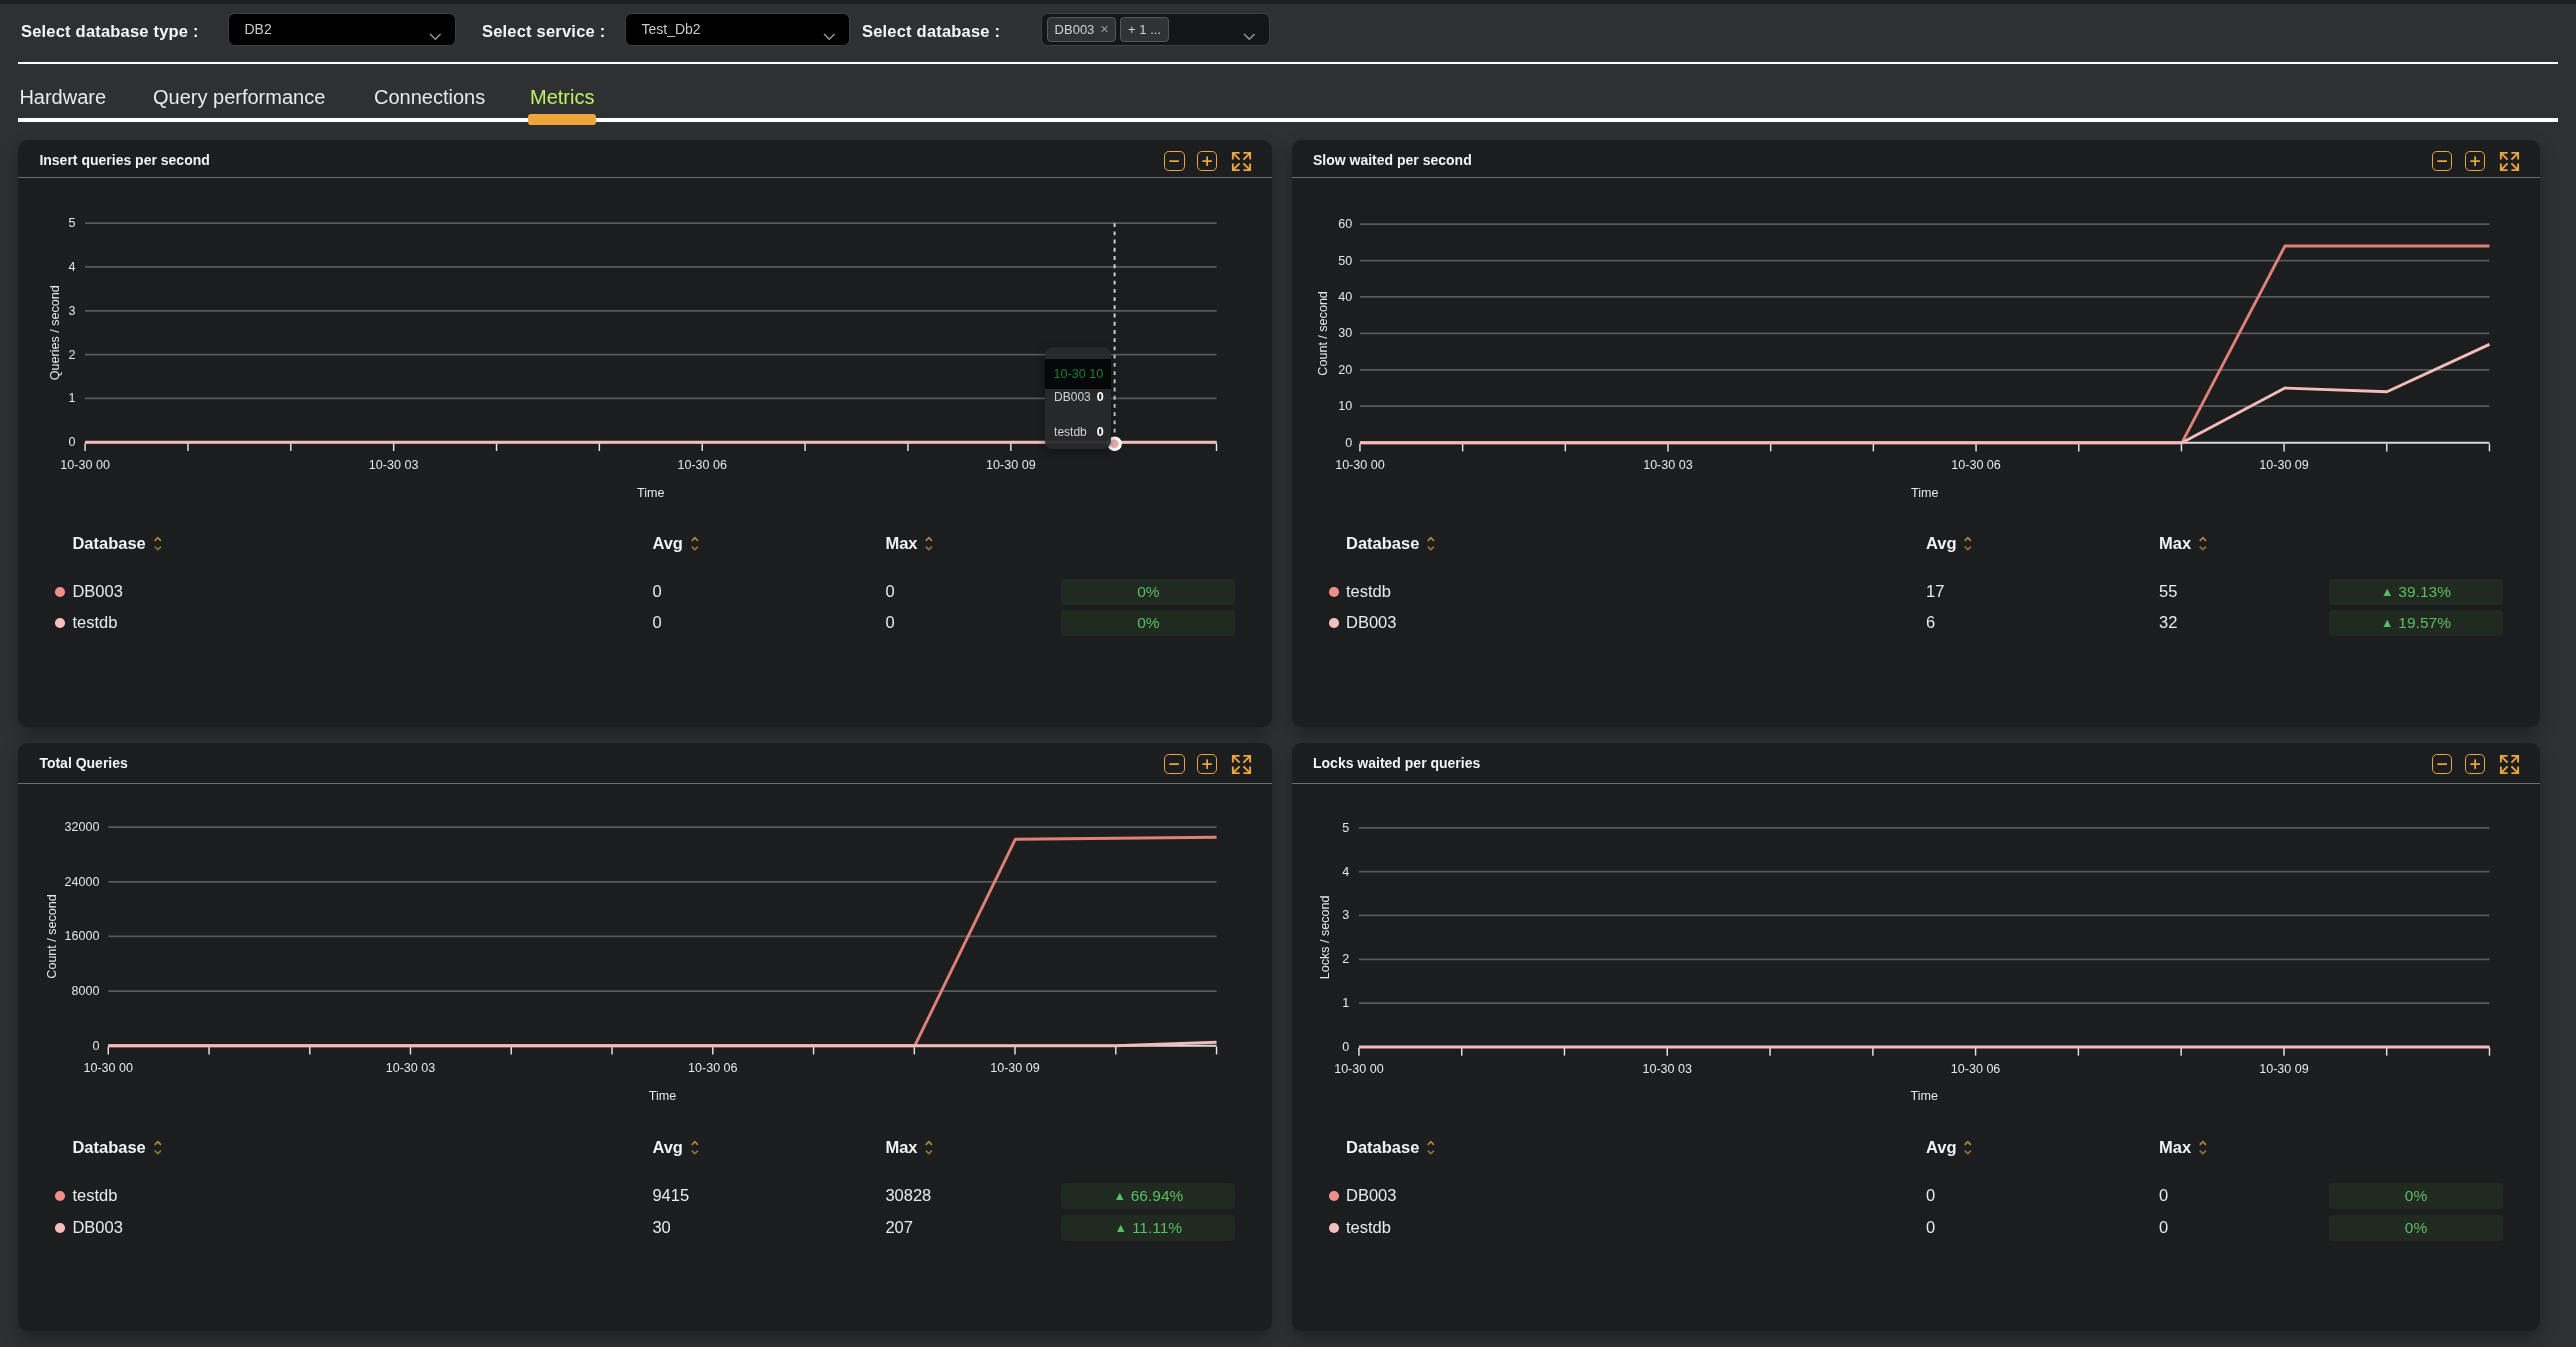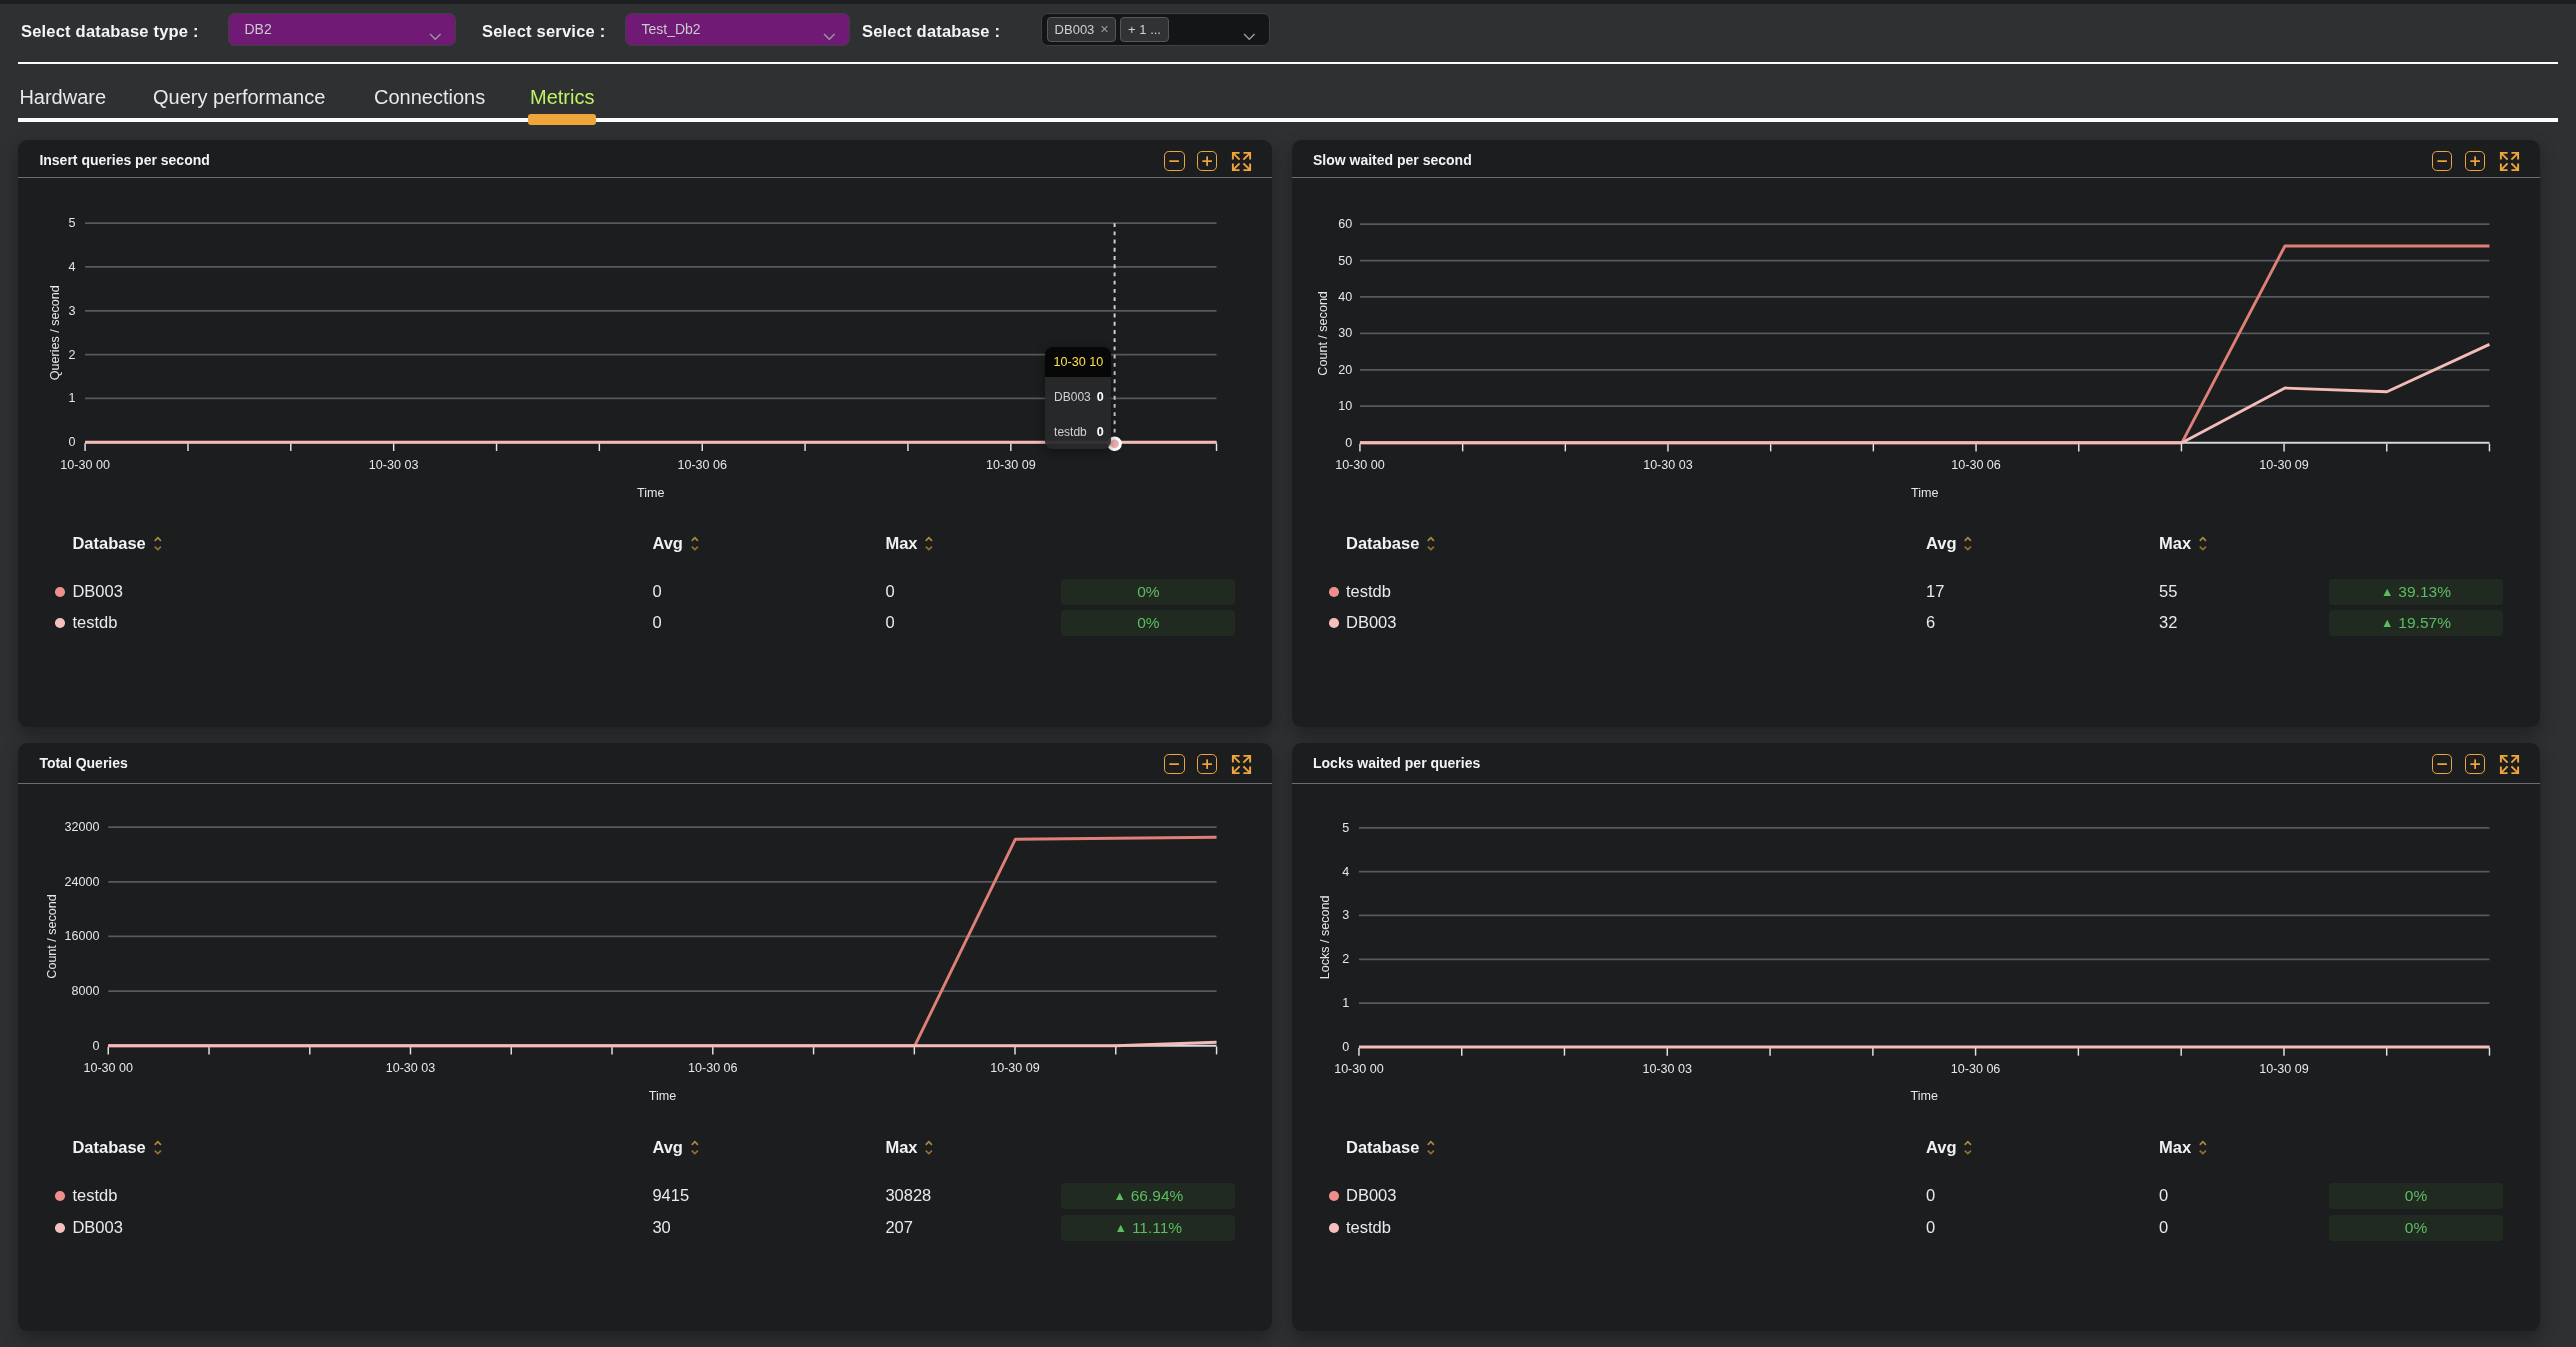--- a/index.html
+++ b/index.html
@@ -1,18 +1,18 @@
 <!DOCTYPE html>
 <html><head><meta charset="utf-8"><style>
 * { margin:0; padding:0; box-sizing:border-box; }
 html,body { width:2576px; height:1347px; background:#2e3032; overflow:hidden;
   font-family:"Liberation Sans", sans-serif; }
 .topstrip { position:absolute; left:0; top:0; width:2576px; height:3.9px; background:#1d1f20; }
 .lbl { position:absolute; top:22px; font-size:16.5px; line-height:18.4px; font-weight:bold; color:#f4f5f6; white-space:nowrap; letter-spacing:0.2px; }
-.sel { position:absolute; top:12.6px; height:33px; background:#701a75; border:1.5px solid #3e4042; border-radius:6.8px;
+.sel { position:absolute; top:12.6px; height:33px; background:#000000; border:1.5px solid #3e4042; border-radius:6.8px;
   display:flex; align-items:center; }
 .sel.dark { background:#141516; padding-left:4.8px; }
 .selv { font-size:14px; color:#c9cacc; margin-left:15.5px; }
 .chev { position:absolute; right:13.5px; top:12.6px; }
 .tag { display:inline-flex; align-items:center; height:25px; background:#303234; border:1px solid #55575a; border-radius:3.9px;
   font-size:13px; color:#cfd0d2; padding:0 6.8px; margin-right:3.9px; white-space:nowrap; }
 .tag .x { color:#9a9c9e; margin-left:5.8px; font-size:14.5px; }
 .hline { position:absolute; left:18.4px; width:2540px; height:1.9px; background:#fdfdfd; }
 .hline.thick { height:3.9px; }
 .tab { position:absolute; top:86px; font-size:20px; line-height:22px; color:#e8e9ea; white-space:nowrap; }
@@ -28,21 +28,21 @@
 .chart { position:absolute; left:0; top:0; }
 .ax { font-size:13px; fill:#e5e6e8; font-family:"Liberation Sans", sans-serif; }
 .th { position:absolute; font-size:16.5px; font-weight:bold; color:#f0f1f2; white-space:nowrap; display:flex; align-items:center; height:19.4px; }
 .td { position:absolute; font-size:16.5px; line-height:17.4px; color:#e9eaeb; white-space:nowrap; }
 .dot { position:absolute; width:9.7px; height:9.7px; border-radius:50%; }
 .badge { position:absolute; width:174px; height:26px; background:#212a20; border-radius:3.9px;
   display:flex; align-items:center; justify-content:center; font-size:15.5px; color:#5bbd62; }
 .badge .tri { font-size:12.6px; margin-right:4.8px; }
 .tt { position:absolute; left:1027px; top:207px; width:66px; height:102px; border-radius:7.7px; overflow:hidden;
   background:rgba(40,41,44,0.94); box-shadow:0 2.9px 9.7px rgba(0,0,0,0.4); }
-.tth { height:30px; background:#070708; color:#fde047; font-size:12.6px; display:flex; align-items:center; justify-content:center; }
+.tth { height:30px; background:#070708; color:#15803d; font-size:12.6px; display:flex; align-items:center; justify-content:center;margin-top:12px; }
 .ttr { position:absolute; left:8.7px; right:7.7px; height:21px; display:flex; justify-content:space-between; align-items:center;
   font-size:12px; color:#d0d1d2; }
 .ttr b { color:#fff; font-size:12.6px; }
 </style></head>
 <body>
 <div class="topstrip"></div>
 
 <div class="lbl" style="left:21px">Select database type :</div>
 <div class="sel" style="left:228px;width:228px">
     <span class="selv">DB2</span>

